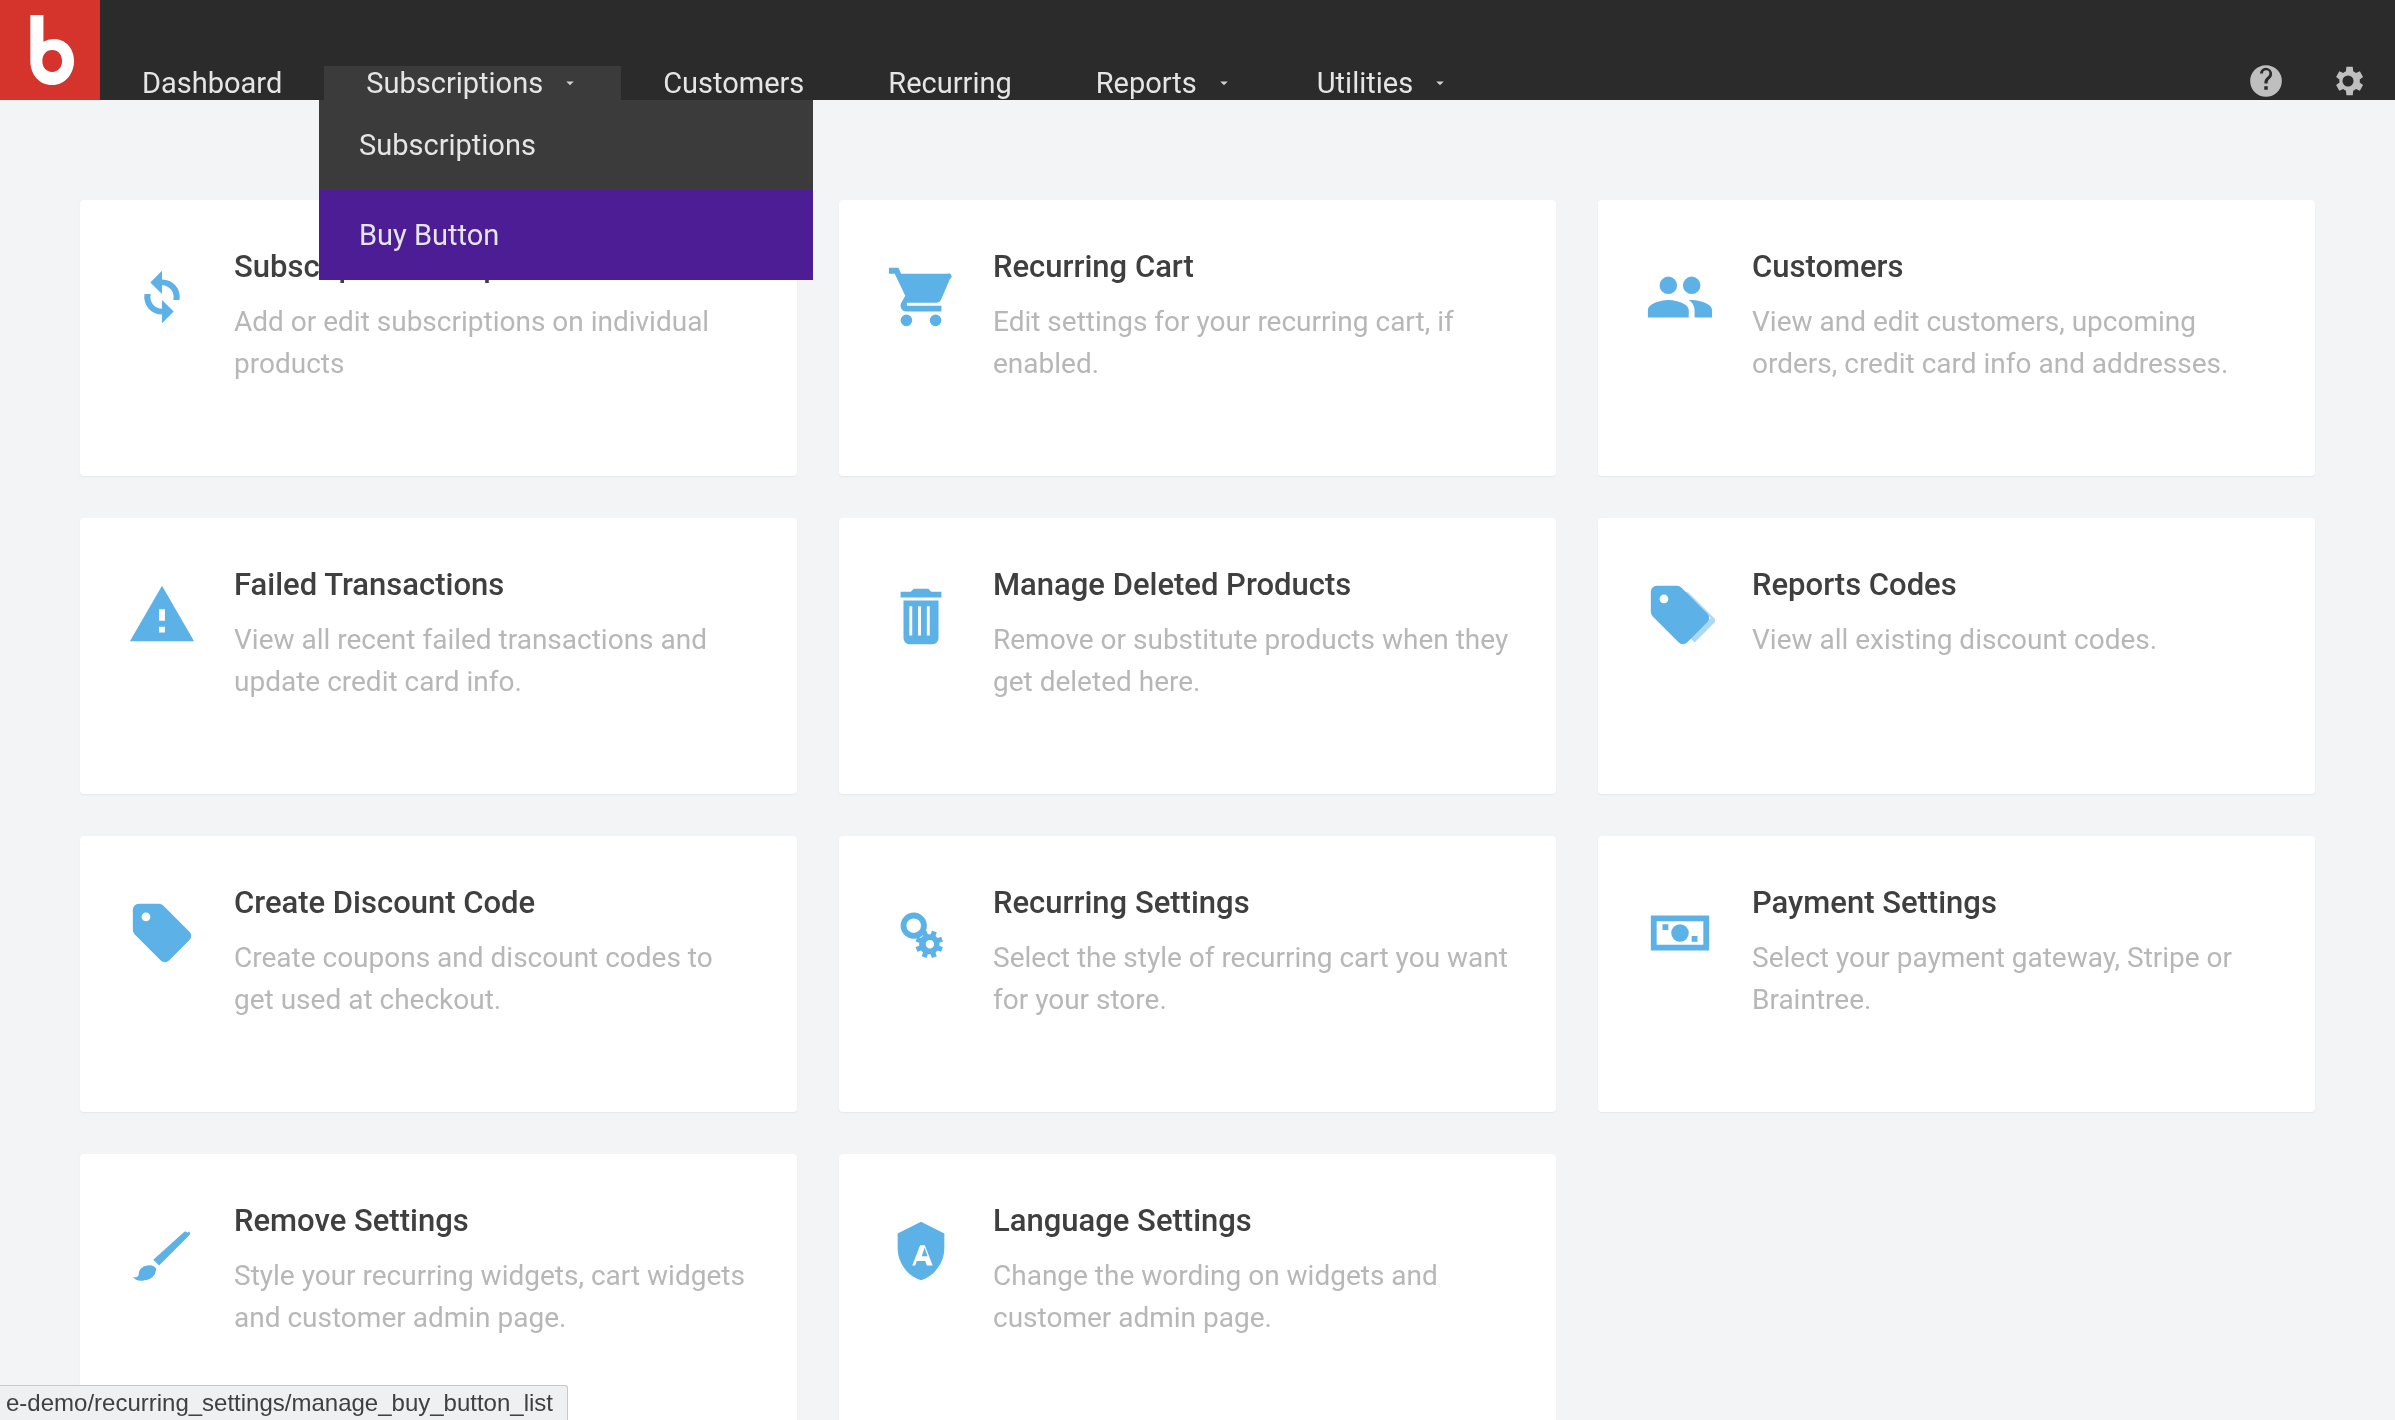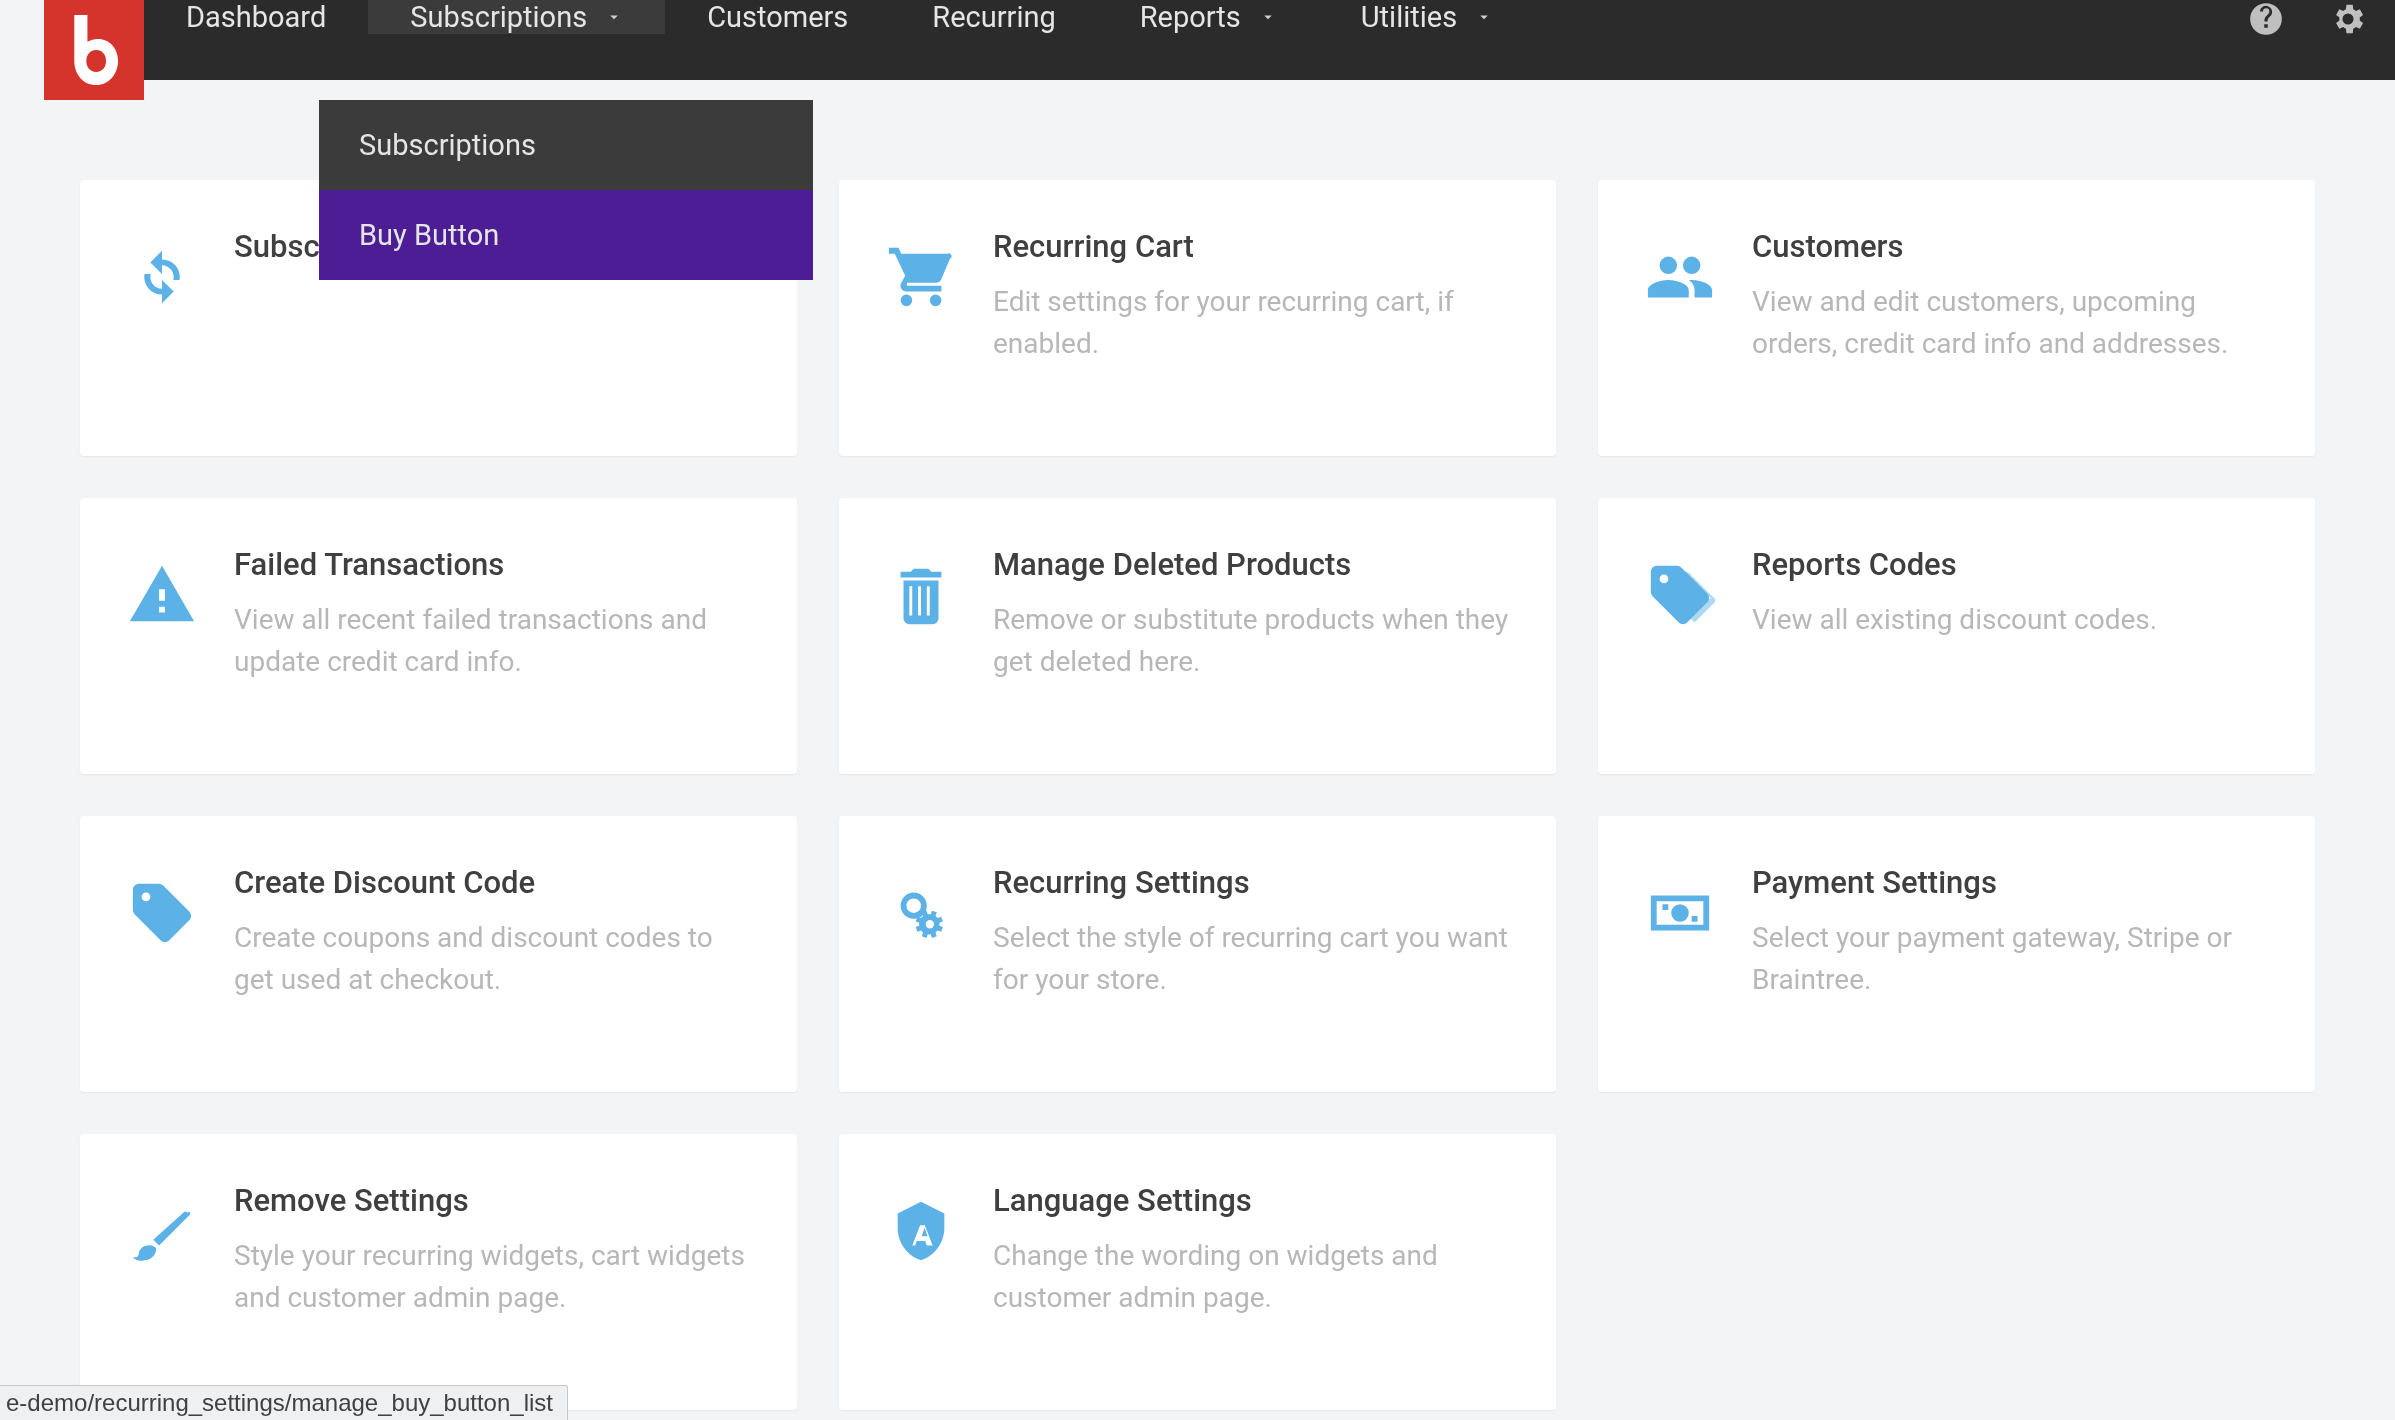--- a/index.html
+++ b/index.html
@@ -9,25 +9,24 @@
   color: #4a4a4a;
   width: 2395px;
   height: 1420px;
   overflow: hidden;
   transform-origin: top left;
 }
 
 
 .topnav {
   display: flex;
-  align-items: flex-start;
+  align-items: flex-end;
   background: #2b2b2b;
-  height: 80px;
+  height: 100px;
   position: relative;
-  margin-left: 44px;
 }
 
 .logo {
   width: 100px;
   height: 100px;
   background: #d4342b;
   display: flex;
   align-items: center;
   justify-content: center;
   flex-shrink: 0;
@@ -274,20 +273,21 @@
   <div class="grid">
 
     <div class="card">
       <div class="card-icon">
           <svg>
             <use href="#i-refresh"></use>
           </svg>
         </div>
       <div class="card-body">
         <div class="card-title">Subscription Groups</div>
+        <div class="card-desc">Add or edit subscriptions on individual products</div>
       </div>
     </div>
 
     <div class="card">
       <div class="card-icon">
           <svg>
             <use href="#i-cart"></use>
           </svg>
         </div>
       <div class="card-body">

